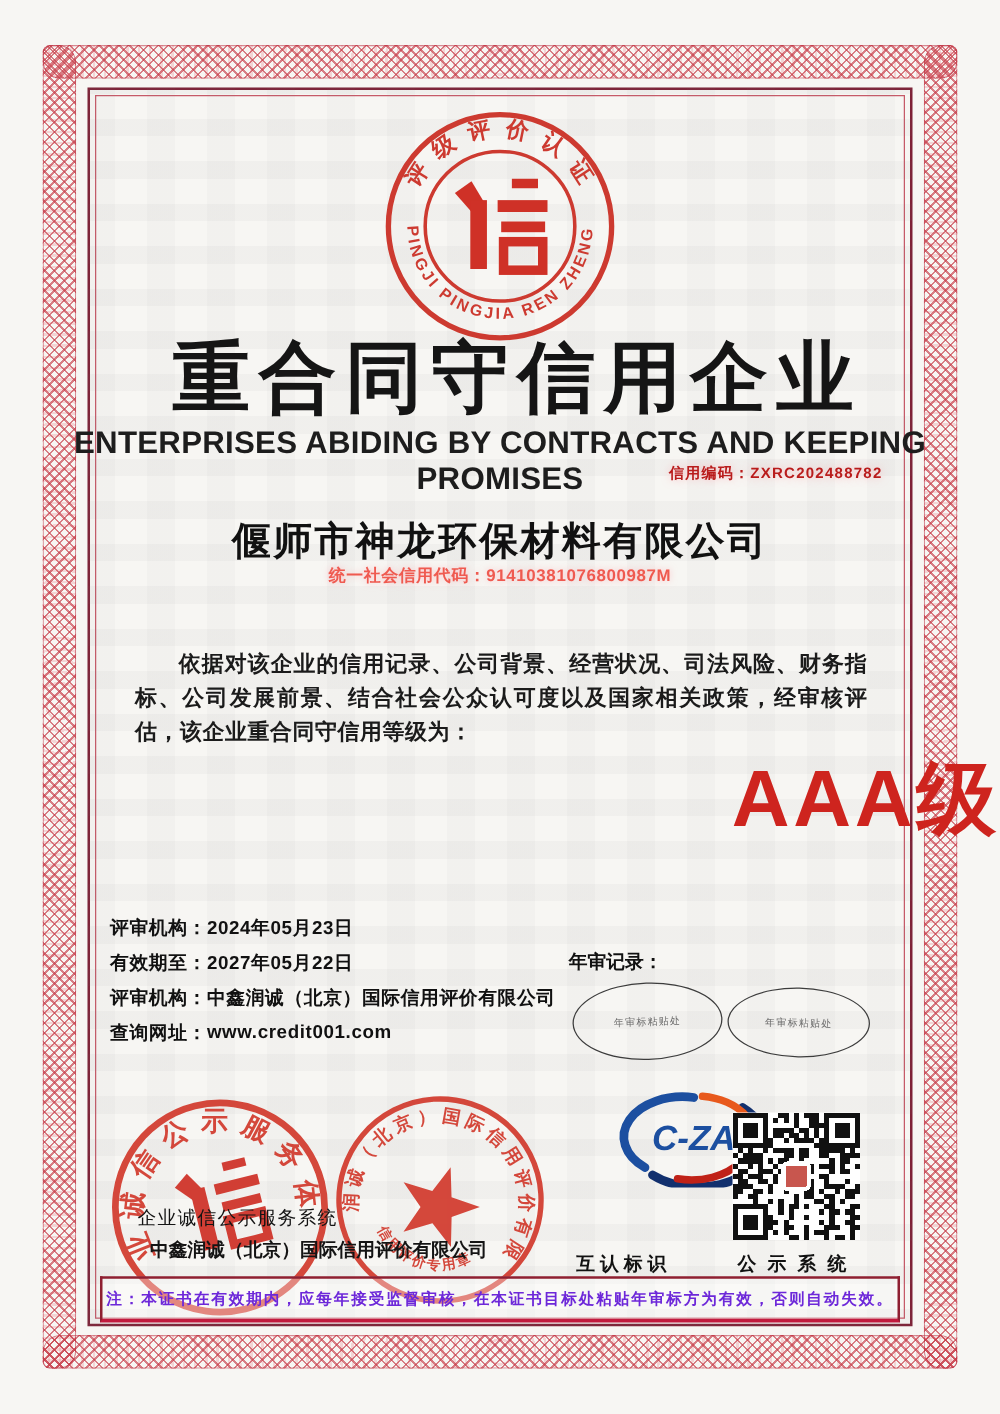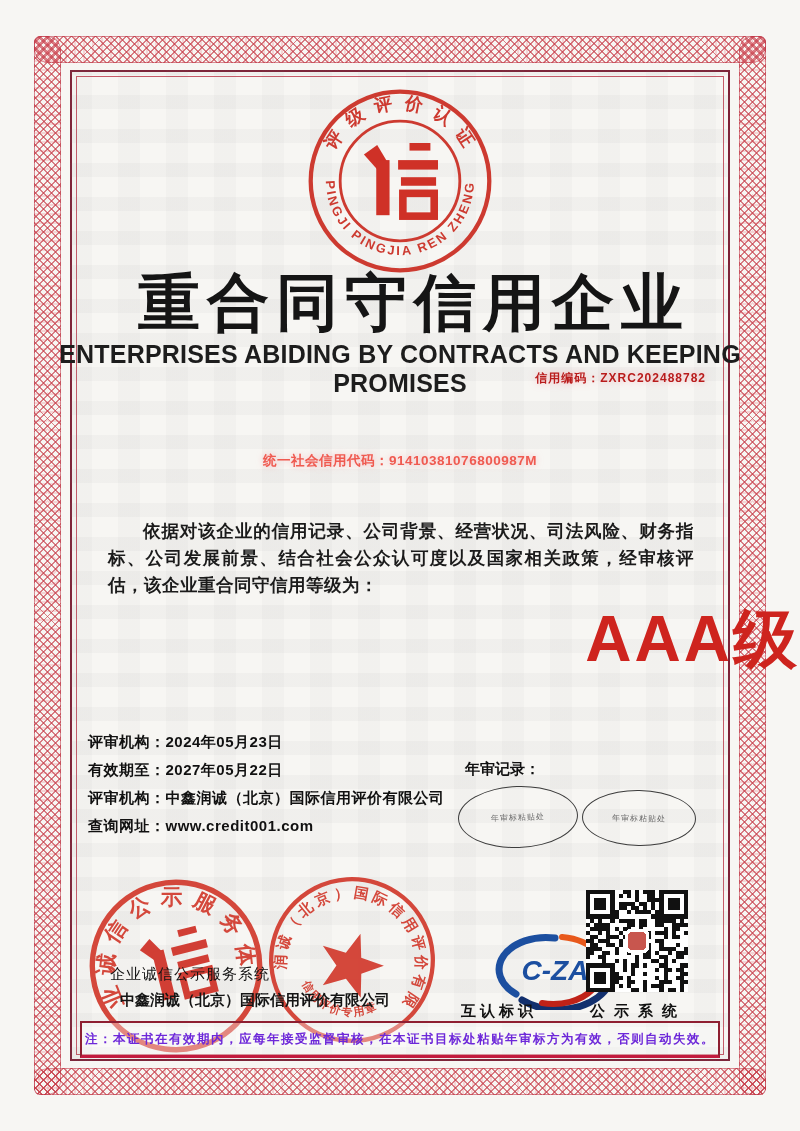--- a/index.html
+++ b/index.html
@@ -66,21 +66,21 @@
   }
   .grade{
     position:absolute;left:0;right:0;top:596px;text-align:right;
     font-family:Liberation Sans, sans-serif;
     font-size:64px;font-weight:bold;color:#ce241e;letter-spacing:3px;
   }
 
   
   .details{position:absolute;left:88px;top:733px;}
   .detail-row{display:flex;margin-bottom:9px;font-size:15px;font-weight:bold;color:#111;letter-spacing:.5px;}
-  .annual-label{position:absolute;left:455px;top:760px;font-size:15px;font-weight:bold;color:#111;margin-left:10px;}
+  .annual-label{position:absolute;left:455px;top:760px;font-size:15px;font-weight:bold;color:#111;}
   .oval{
     position:absolute;border:1.6px solid #3c3c3c;border-radius:50%;
     display:flex;align-items:center;justify-content:center;
     color:#6a6a6a;font-size:8px;letter-spacing:1px;
   }
   .oval.one{left:458px;top:786px;width:118px;height:60px;transform:rotate(-2deg);}
   .oval.two{left:582px;top:790px;width:112px;height:54px;transform:rotate(1deg);}
 
   
   .seal{position:absolute;opacity:.93;}
@@ -90,21 +90,21 @@
   .seal-caption1{
     position:absolute;left:110px;width:300px;top:965px;
     font-size:15px;font-weight:normal;color:#141414;letter-spacing:1px;z-index:5;
   }
   .seal-caption2{
     position:absolute;left:70px;width:370px;top:991px;text-align:center;
     font-size:15px;font-weight:bold;color:#141414;z-index:5;
   }
 
   
-  .mutual{position:absolute;left:446px;top:932px;width:130px;height:78px;padding-left:44px;}
+  .mutual{position:absolute;left:446px;top:872px;width:130px;height:78px;padding-left:44px;}
   .mutual svg{width:100%;height:100%;}
   .mutual-label{
     position:absolute;left:436px;width:126px;top:1002px;text-align:center;
     font-size:15px;font-weight:bold;color:#111;letter-spacing:4px;
   }
   .qr{position:absolute;left:586px;top:890px;width:102px;height:102px;background:#fff;}
   .qr svg{width:100%;height:100%;display:block;}
   .qr-label{
     position:absolute;left:575px;width:126px;top:1002px;text-align:center;
     font-size:15px;font-weight:bold;color:#111;letter-spacing:9px;
@@ -160,20 +160,21 @@
       <g transform="translate(48,56) scale(1.0)">
         <use href="#xinlogo"></use>
       </g>
     </svg>
   </div>
 
   <div class="title">重合同守信用企业</div>
   <div class="subtitle">ENTERPRISES ABIDING BY CONTRACTS AND KEEPING PROMISES</div>
   <div class="credit-code"><span>信用编码：</span><span>ZXRC202488782</span></div>
 
+  <div class="company">偃师市神龙环保材料有限公司</div>
   <div class="uscc"><span>统一社会信用代码：</span><span>91410381076800987M</span></div>
 
   <div class="paragraph">依据对该企业的信用记录、公司背景、经营状况、司法风险、财务指标、公司发展前景、结合社会公众认可度以及国家相关政策，经审核评估，该企业重合同守信用等级为：</div>
 
   <div class="grade">AAA级</div>
 
   <div class="details">
     <div class="detail-row">
         <span>评审机构：</span>
         <span>2024年05月23日</span>

